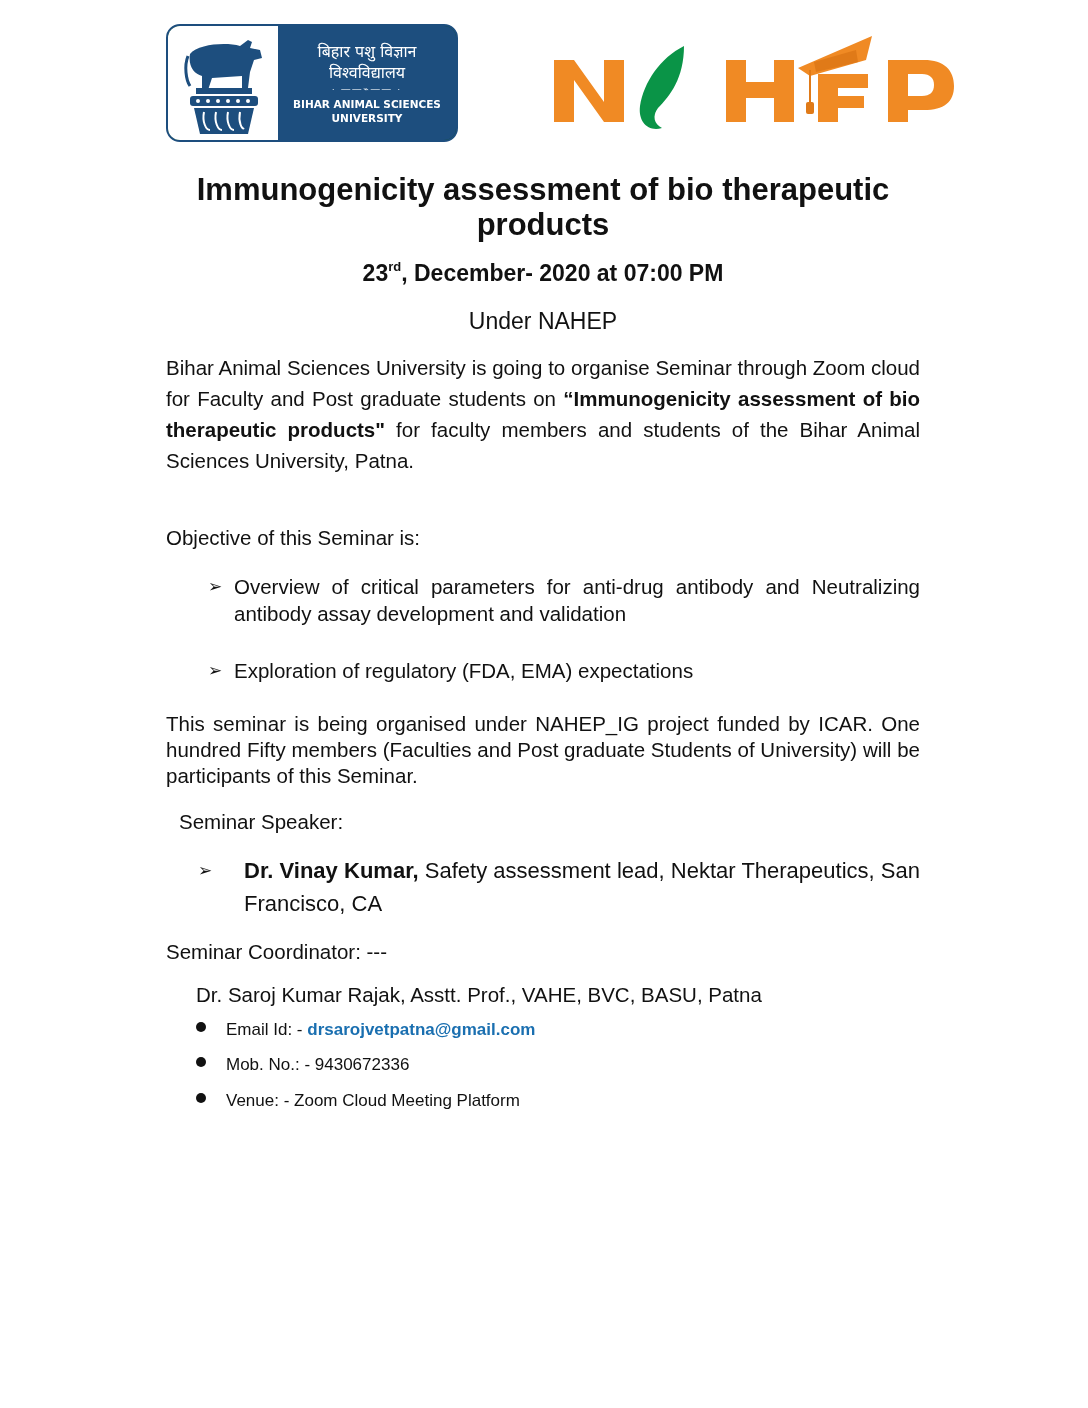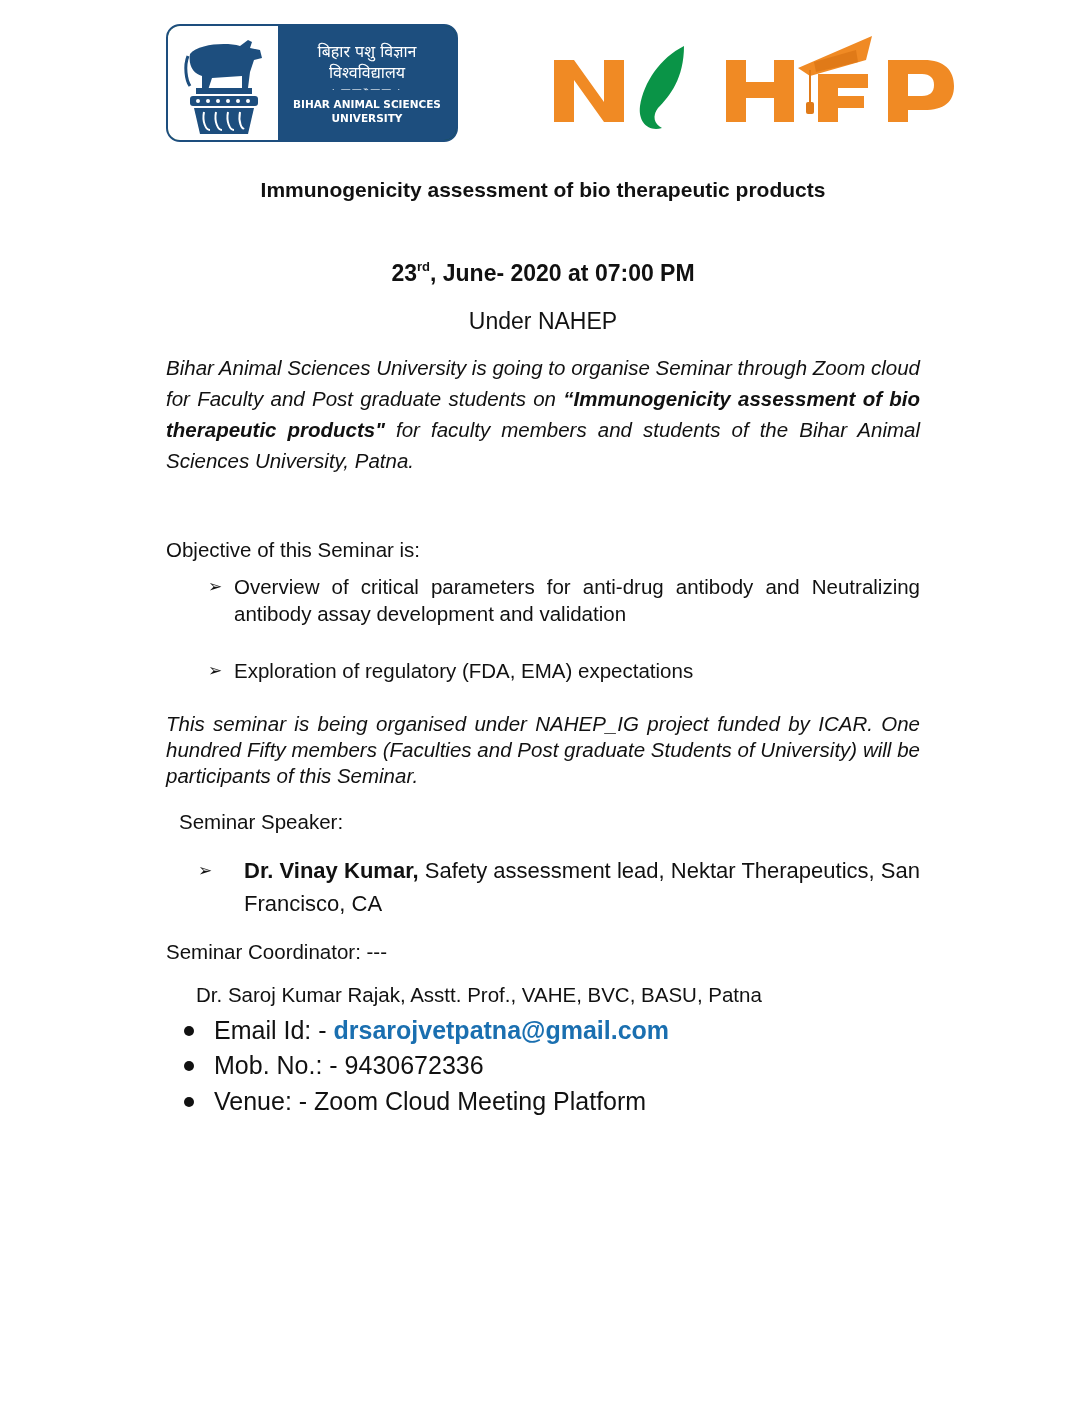--- a/index.html
+++ b/index.html
@@ -22,55 +22,55 @@
     .logo-basu .hindi { font-family: "DejaVu Sans", sans-serif; font-size: 16px; line-height: 21px; }
     .logo-basu .divider { font-size: 9px; letter-spacing: 2px; margin: 1px 0 3px; opacity: .9; }
     .logo-basu .eng { font-family: "DejaVu Sans", sans-serif; font-weight: bold; font-size: 10.5px; line-height: 14px; }
 
     .logo-nahep {
       position: absolute; left: 552px; top: 32px; width: 405px; height: 102px;
     }
 
     .title {
       position: absolute; left: 166px; width: 754px; text-align: center; font-weight: bold;
-      font-size: 21px; line-height: 35px; top: 172px;
+      font-size: 31px; line-height: 35px; top: 172px;
     }
     .date {
       position: absolute; left: 166px; width: 754px; text-align: center; font-weight: bold;
       font-size: 23px; top: 258px; line-height: 30px;
     }
     .date sup { font-size: 13px; vertical-align: 10px; line-height: 0; }
     .under {
       position: absolute; left: 166px; width: 754px; text-align: center; font-weight: normal;
       font-size: 23px; top: 306px; line-height: 30px;
     }
     .para {
       position: absolute; left: 166px; width: 754px; font-size: 20.5px; line-height: 31px;
-      text-align: justify; text-align-last: left; font-style: italic;
+      text-align: justify; text-align-last: left;
     }
     .para b { font-weight: bold; }
     .p1 { top: 352px; }
-    .objective { position: absolute; left: 166px; top: 524px; font-size: 20.5px; line-height: 28px; margin-top: 12px; }
+    .objective { position: absolute; left: 166px; top: 524px; font-size: 20.5px; line-height: 28px; }
     .bullet {
       position: absolute; left: 208px; width: 712px; font-size: 20.5px; line-height: 27px;
     }
     .bullet .arrow { position: absolute; left: 0; top: 0; font-size: 17px; }
     .bullet .text { margin-left: 26px; display: block; text-align: justify; text-align-last: left; }
     .b1 { top: 573px; }
     .b2 { top: 657px; }
     .p2 { top: 711px; line-height: 26px; }
     .speaker-label { position: absolute; left: 179px; top: 808px; font-size: 20.5px; line-height: 28px; }
     .speaker {
       position: absolute; left: 198px; width: 722px; top: 854px; font-size: 22px; line-height: 33px;
     }
     .speaker .arrow { position: absolute; left: 0; top: 0; font-size: 17px; }
     .speaker .text { margin-left: 46px; display: block; text-align: justify; text-align-last: left; }
     .coord-label { position: absolute; left: 166px; top: 938px; font-size: 20.5px; line-height: 28px; }
     .coord-name { position: absolute; left: 196px; top: 981px; font-size: 20.5px; line-height: 28px; }
-    .info { position: absolute; left: 184px; font-size: 25px; line-height: 28px; }
+    .info { position: absolute; left: 196px; font-size: 17px; line-height: 28px; }
     .info .dot { display: inline-block; width: 10px; height: 10px; background: #111; border-radius: 50%; margin-right: 20px; vertical-align: 3px; }
     .i1 { top: 1016px; }
     .i2 { top: 1051px; }
     .i3 { top: 1087px; text-align: center; }
     .email { color: #1a6fb0; font-weight: bold; text-decoration: none; }
   </style>
 </head>
 <body>
 
 <div class="logo-basu">
@@ -123,21 +123,21 @@
     <path d="M258 38 L258 72" stroke="#e07a18" stroke-width="2"></path>
     <rect x="254" y="70" width="8" height="12" rx="2" fill="#e07a18"></rect>
 
     <path d="M266 42 L316 42 L316 56 L286 56 L286 64 L312 64 L312 76 L286 76 L286 90 L318 90 L318 90 L266 90 Z" fill="#f08a24"></path>
 
     <path d="M336 28 L372 28 C392 28 402 38 402 54 C402 70 392 78 372 78 L356 78 L356 90 L336 90 Z M356 42 L356 64 L370 64 C378 64 382 60 382 53 C382 46 378 42 370 42 Z" fill="#f08a24" fill-rule="evenodd"></path>
   </svg>
 </div>
 
 <div class="title">Immunogenicity assessment of bio therapeutic products</div>
-<div class="date"><span>23</span><sup>rd</sup><span>, June- 2020 at 07:00 PM</span></div>
+<div class="date"><span>23</span><sup>rd</sup><span>, December- 2020 at 07:00 PM</span></div>
 <div class="under">Under NAHEP</div>
 
 <div class="para p1"><span>Bihar Animal Sciences University is going to organise Seminar through Zoom cloud for Faculty and Post graduate students on </span><b>“Immunogenicity assessment of bio therapeutic products"</b><span> for faculty members and students of the Bihar Animal Sciences University, Patna.</span></div>
 
 <div class="objective">Objective of this Seminar is:</div>
 
 <div class="bullet b1">
   <span class="arrow">➢</span>
   <span class="text">Overview of critical parameters for anti-drug antibody and Neutralizing antibody assay development and validation</span>
 </div>

